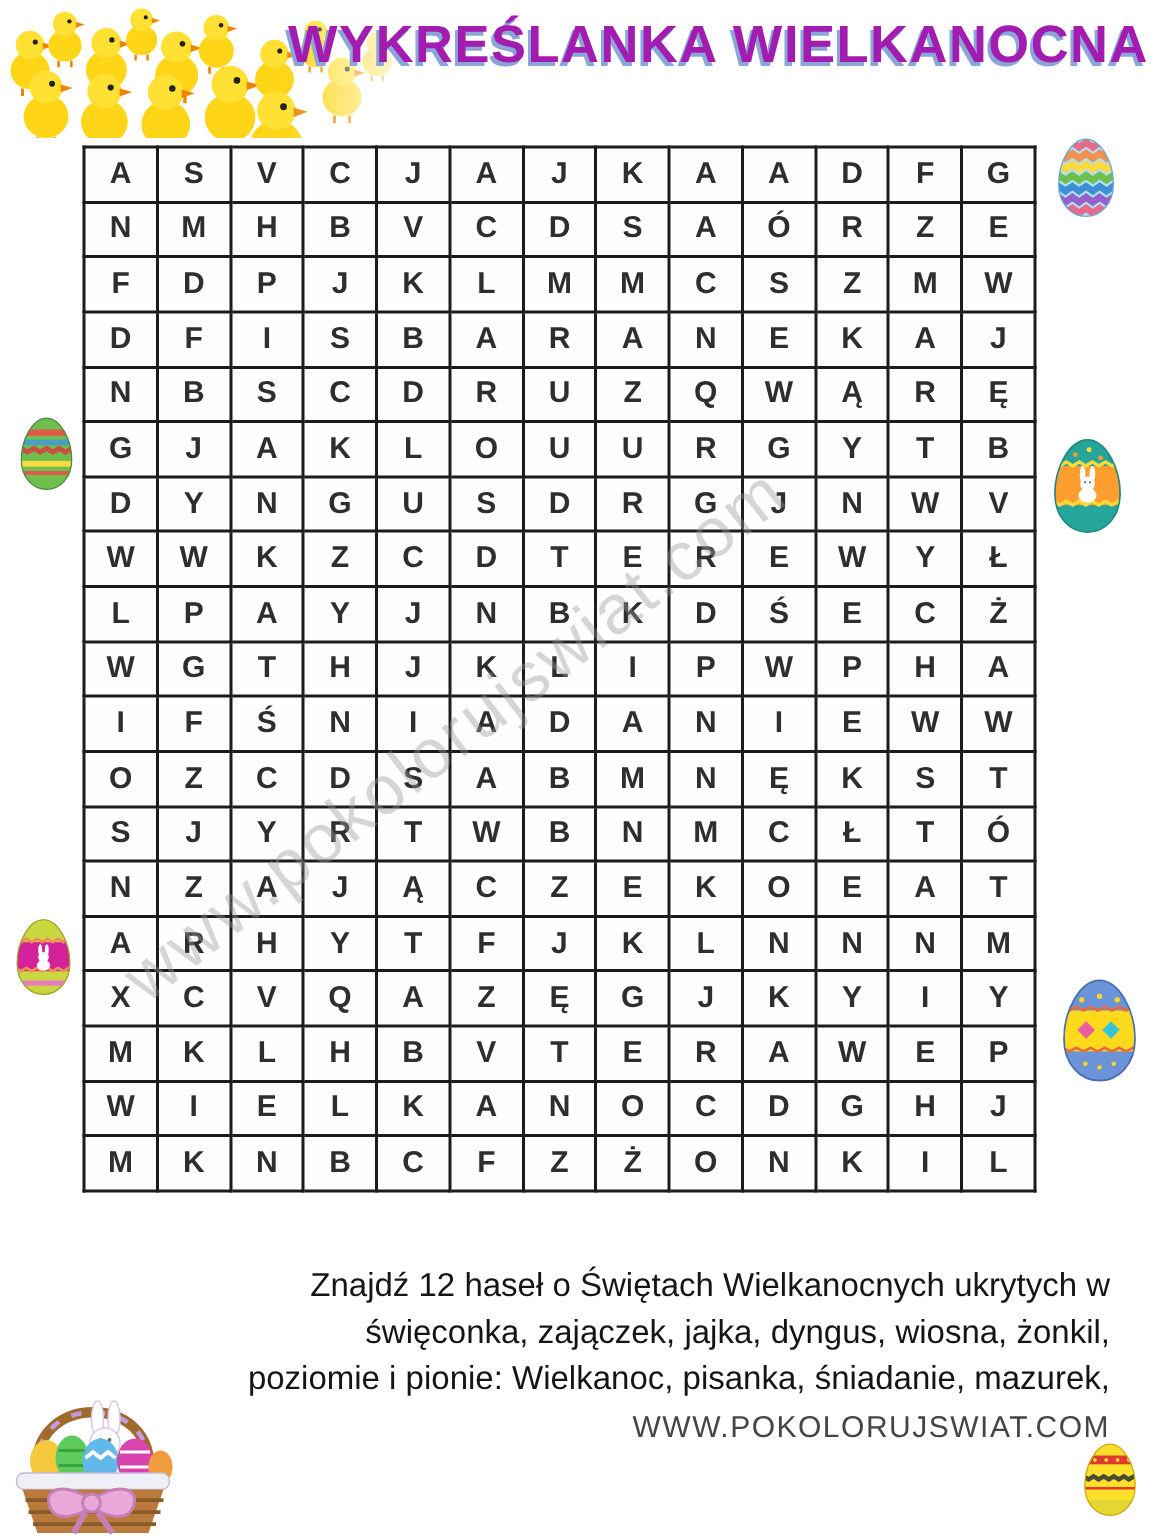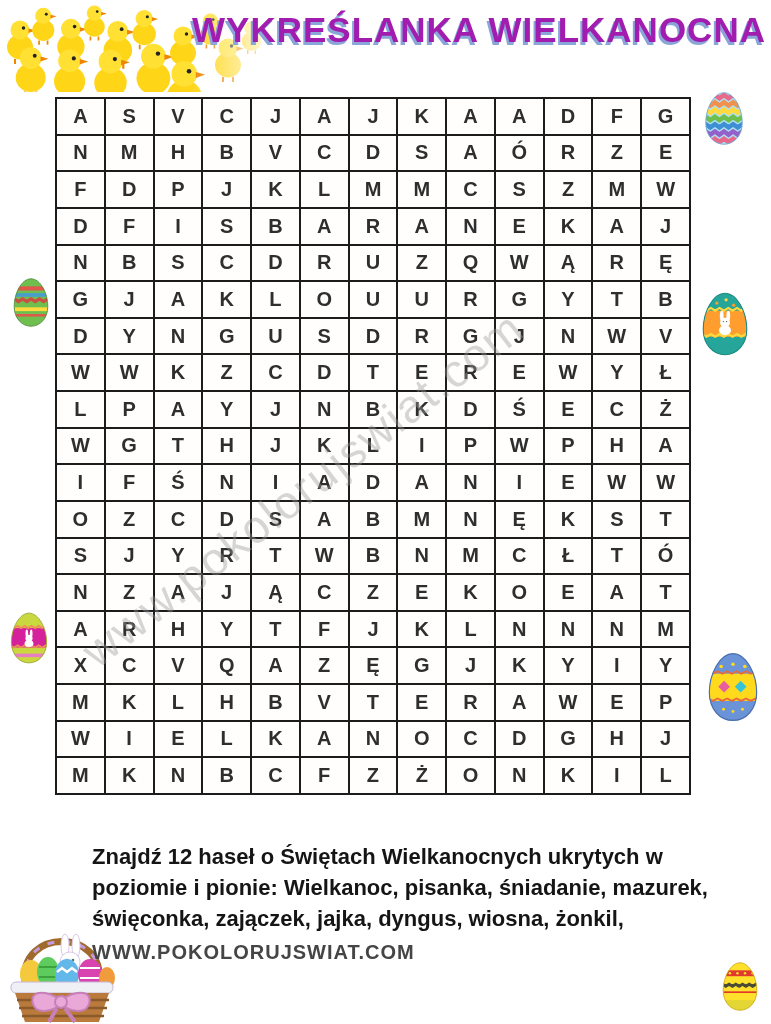--- a/index.html
+++ b/index.html
@@ -29,22 +29,22 @@
   .egg{position:absolute;}
   .egg-1{left:701px;top:90px;width:46px;height:57px;}
   .egg-2{left:10px;top:276px;width:42px;height:53px;}
   .egg-3{left:697px;top:290px;width:56px;height:68px;}
   .egg-4{left:7px;top:610px;width:44px;height:56px;}
   .egg-5{left:703px;top:650px;width:60px;height:74px;}
   .egg-6{left:719px;top:960px;width:42px;height:53px;}
   .basket{position:absolute;left:3px;top:912px;width:118px;height:112px;}
 
   
-  .instructions{position:absolute;left:92px;top:841px;width:648px;text-align:left;
-                font-size:22px;line-height:31px;color:#151515;font-weight:bold;}
+  .instructions{position:absolute;left:92px;top:841px;width:648px;text-align:right;
+                font-size:22px;line-height:31px;color:#151515;}
   .instructions .line{white-space:nowrap;}
   .website{margin-top:3px;font-size:20px;letter-spacing:1px;color:#454545;}
 </style>
 </head>
 <body>
 
 <div class="page">
 
   <div class="chicks-photo">
     <svg width="300" height="92" viewBox="0 0 300 92">
@@ -512,18 +512,18 @@
     <rect x="8" y="70" width="102" height="11" rx="5" fill="#eef0f5" stroke="#c9b8d8" stroke-width="1"></rect>
     <path d="M12 81 L106 81 L96 110 L22 110 Z" fill="#b97a3c"></path>
     <path d="M14 88h92 M16 96h88 M19 104h82" stroke="#8a5a2b" stroke-width="2.5"></path>
     <path d="M58 88 C40 76 26 80 30 92 C34 104 52 98 58 92 C64 98 82 104 86 92 C90 80 76 76 58 88Z" fill="#e9a8d8" stroke="#c77fb8" stroke-width="2"></path>
     <circle cx="58" cy="90" r="6" fill="#e9a8d8" stroke="#c77fb8" stroke-width="2"></circle>
     <path d="M54 96 L46 110 M62 96 L72 110" stroke="#c77fb8" stroke-width="4"></path>
   </svg>
 
   <div class="instructions">
     <div class="line">Znajdź 12 haseł o Świętach Wielkanocnych ukrytych w</div>
+    <div class="line">święconka, zajączek, jajka, dyngus, wiosna, żonkil,</div>
     <div class="line">poziomie i pionie: Wielkanoc, pisanka, śniadanie, mazurek,</div>
-    <div class="line">święconka, zajączek, jajka, dyngus, wiosna, żonkil,</div>
     <div class="website">WWW.POKOLORUJSWIAT.COM</div>
   </div>
 
 </div>
 
 </body></html>

